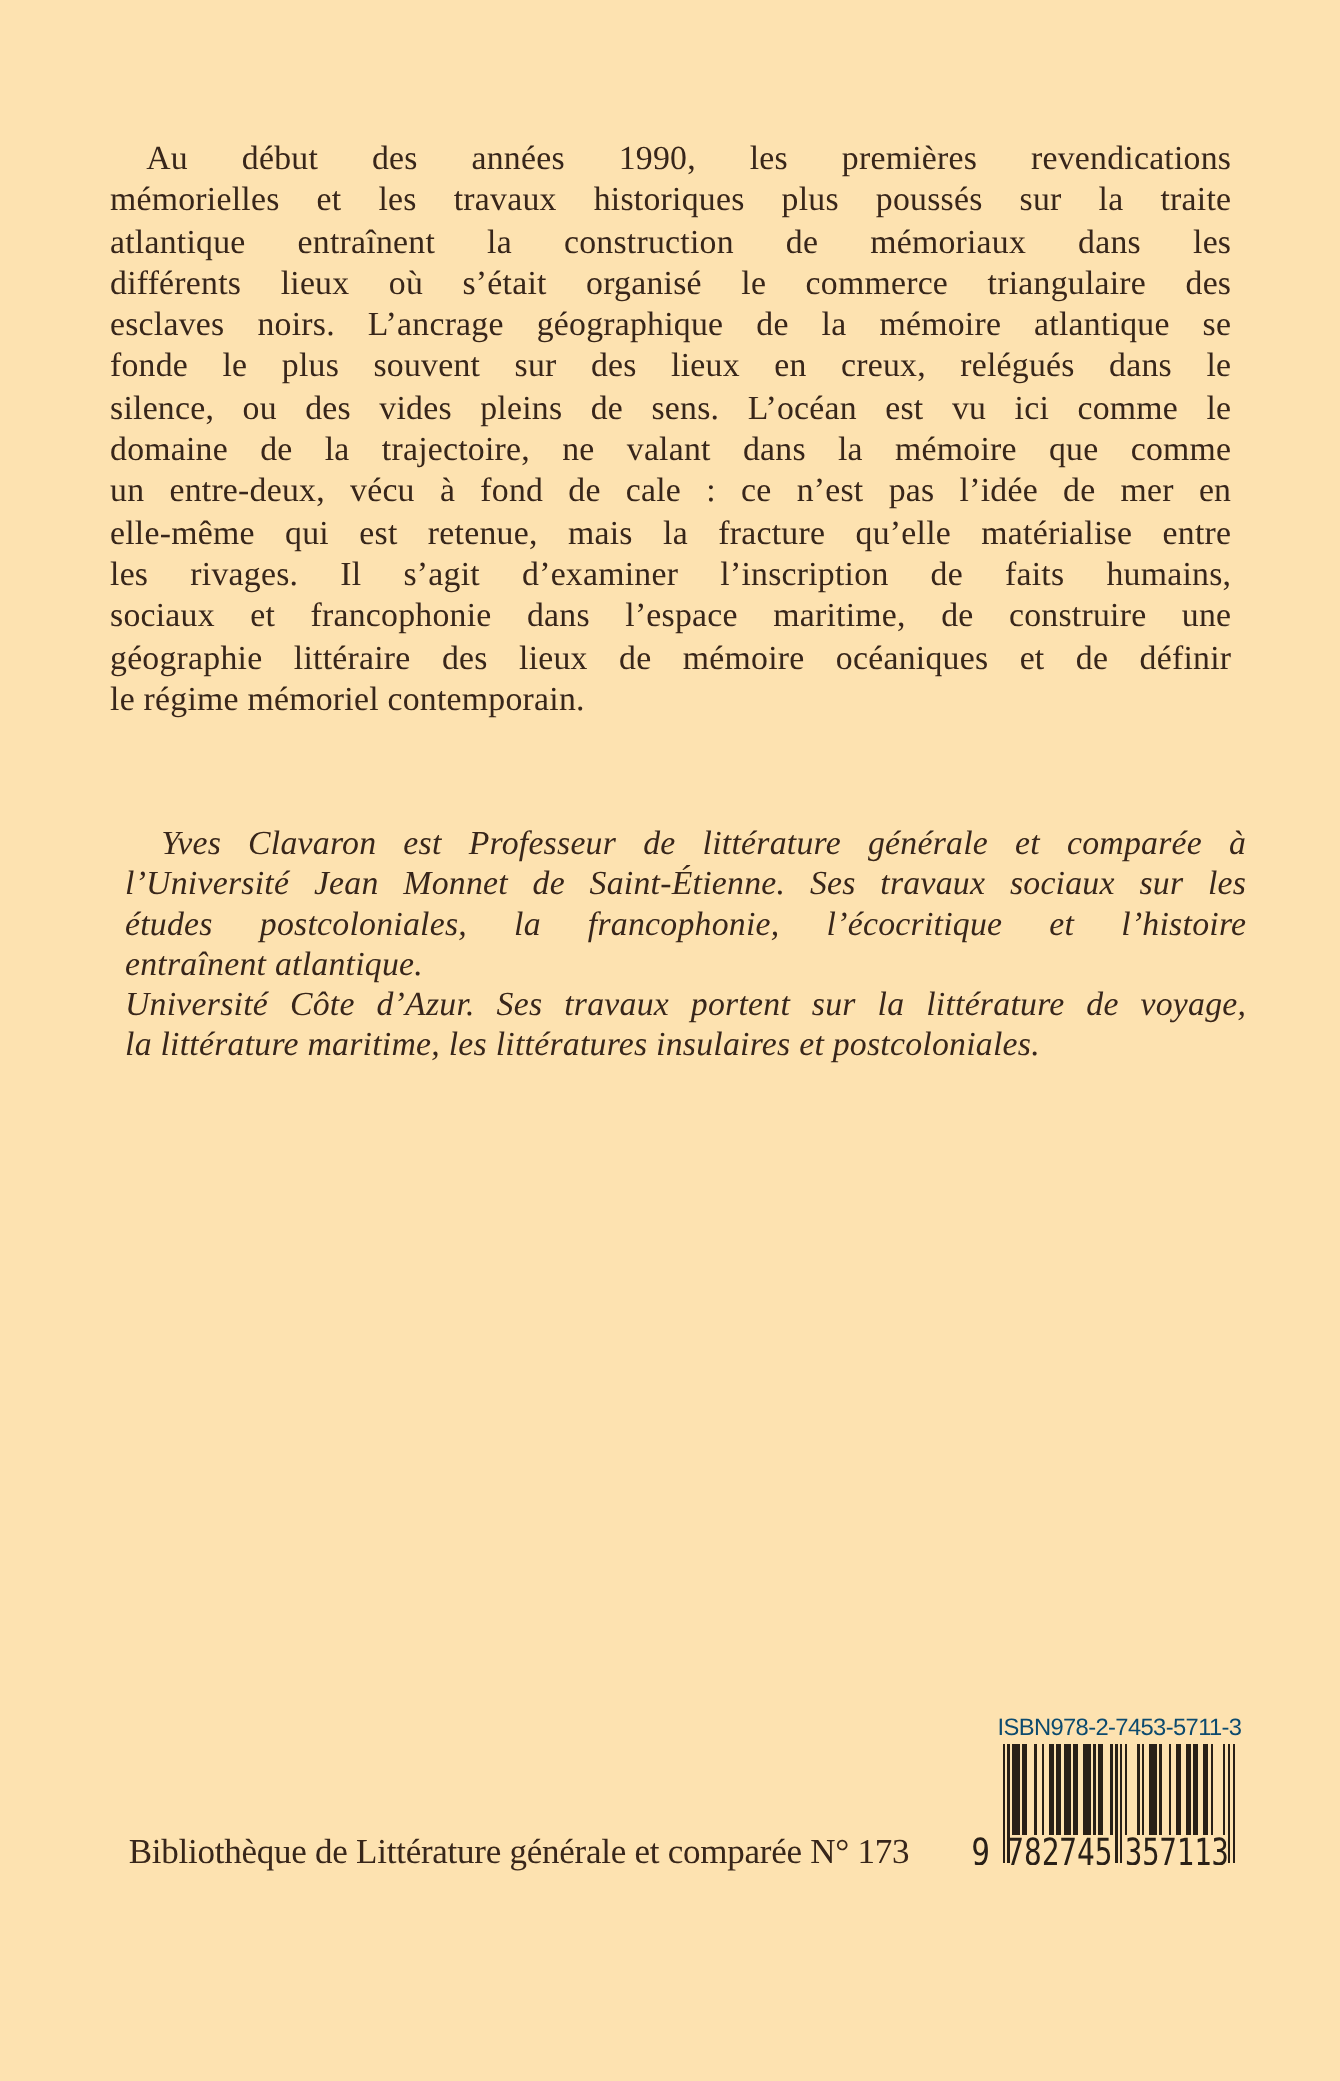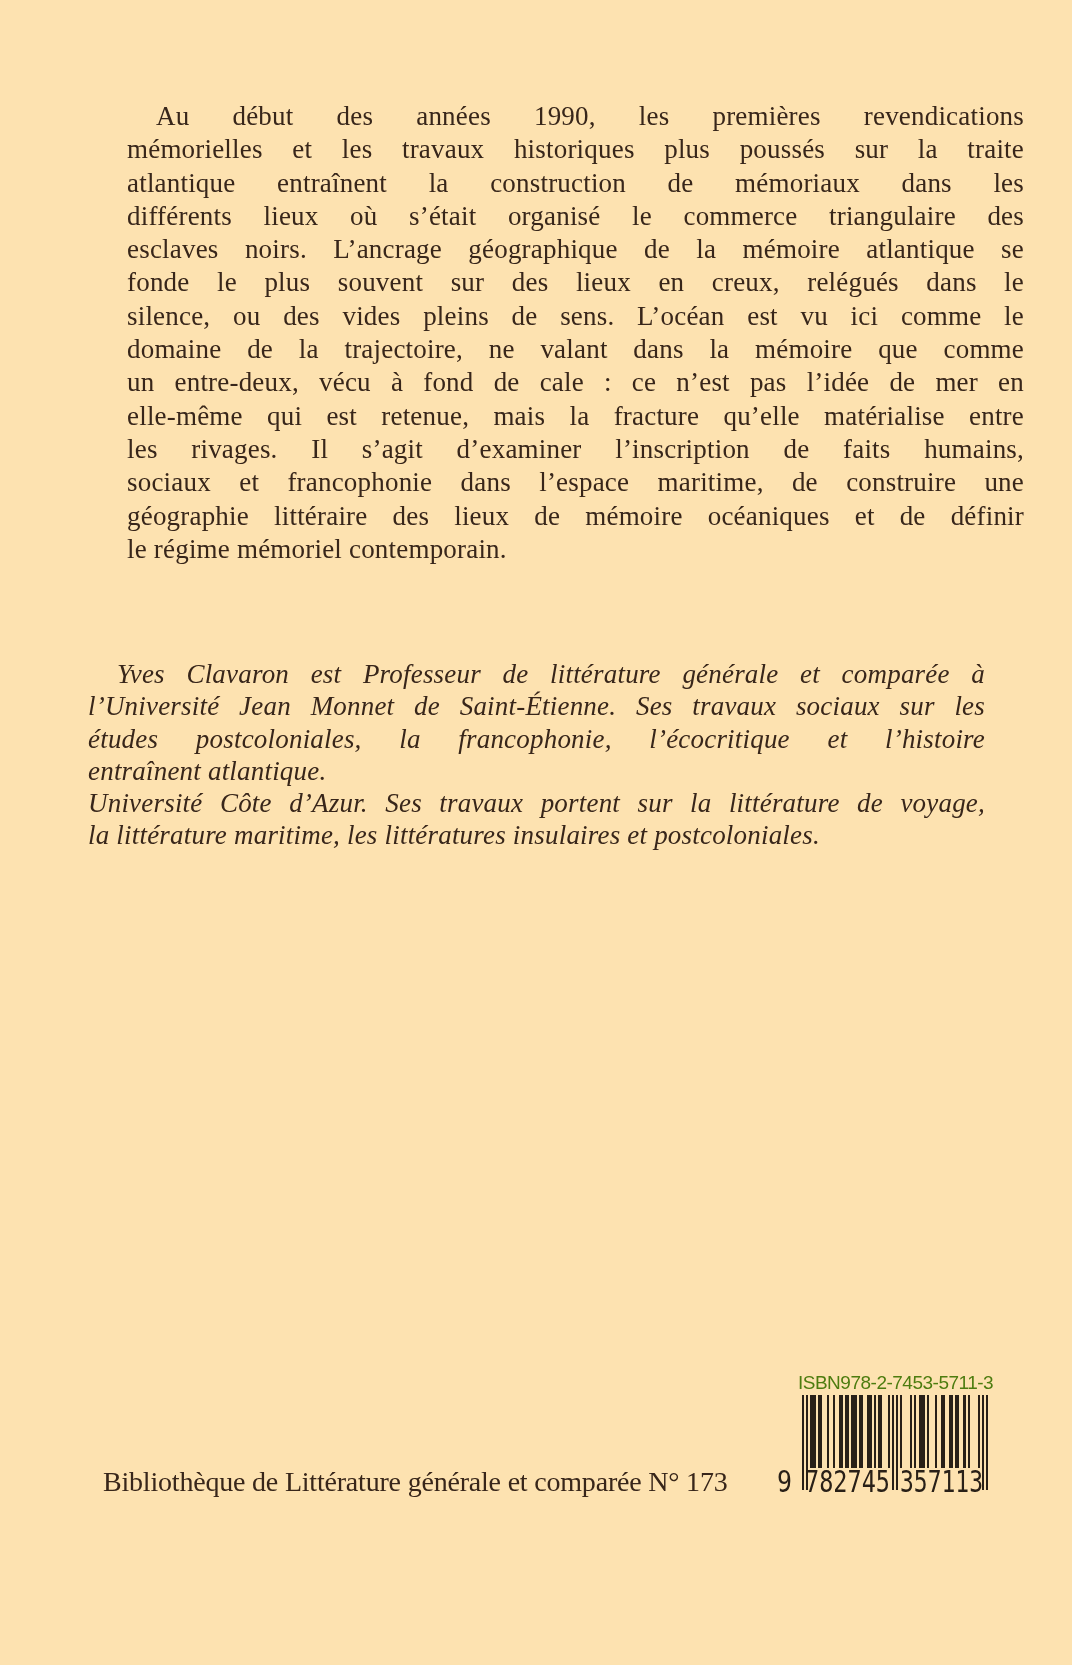--- a/index.html
+++ b/index.html
@@ -10,31 +10,30 @@
   .cover {
     position: relative;
     width: 1072px; height: 1665px;
     background: #fde2b0;
     color: #38261a;
     overflow: hidden;
   }
   
   .synopsis {
     position: absolute;
-    left: 88px; top: 100px;
+    left: 88px; top: 110px;
     width: 897px;
     font-size: 27px;
     line-height: 33.3px;
     letter-spacing: 0.2px;
-    margin-left: 39px;
   }
   
   .authors {
     position: absolute;
-    left: 88px; top: 658px;
+    left: 100px; top: 658px;
     width: 897px;
     font-size: 27px;
     font-style: italic;
     line-height: 32.3px;
     letter-spacing: 0.2px;
   }
   .line { white-space: normal; }
   .line.just { text-align: justify; text-align-last: justify; }
   .line.indent { text-indent: 29px; }
   
@@ -48,21 +47,21 @@
   
   .isbn-line {
     position: absolute;
     left: 798px; top: 1372px;
     width: 195px;
     display: flex;
     justify-content: space-between;
     font-family: "Liberation Sans", "DejaVu Sans", sans-serif;
     font-size: 19px;
     letter-spacing: -0.5px;
-    color: #4d7c0f;
+    color: #0c4a6e;
     white-space: nowrap;
   }
   .barcode {
     position: absolute;
     left: 775px; top: 1395px;
   }
   .barcode text {
     font-family: "DejaVu Sans Mono", monospace;
     font-size: 30px;
   }

